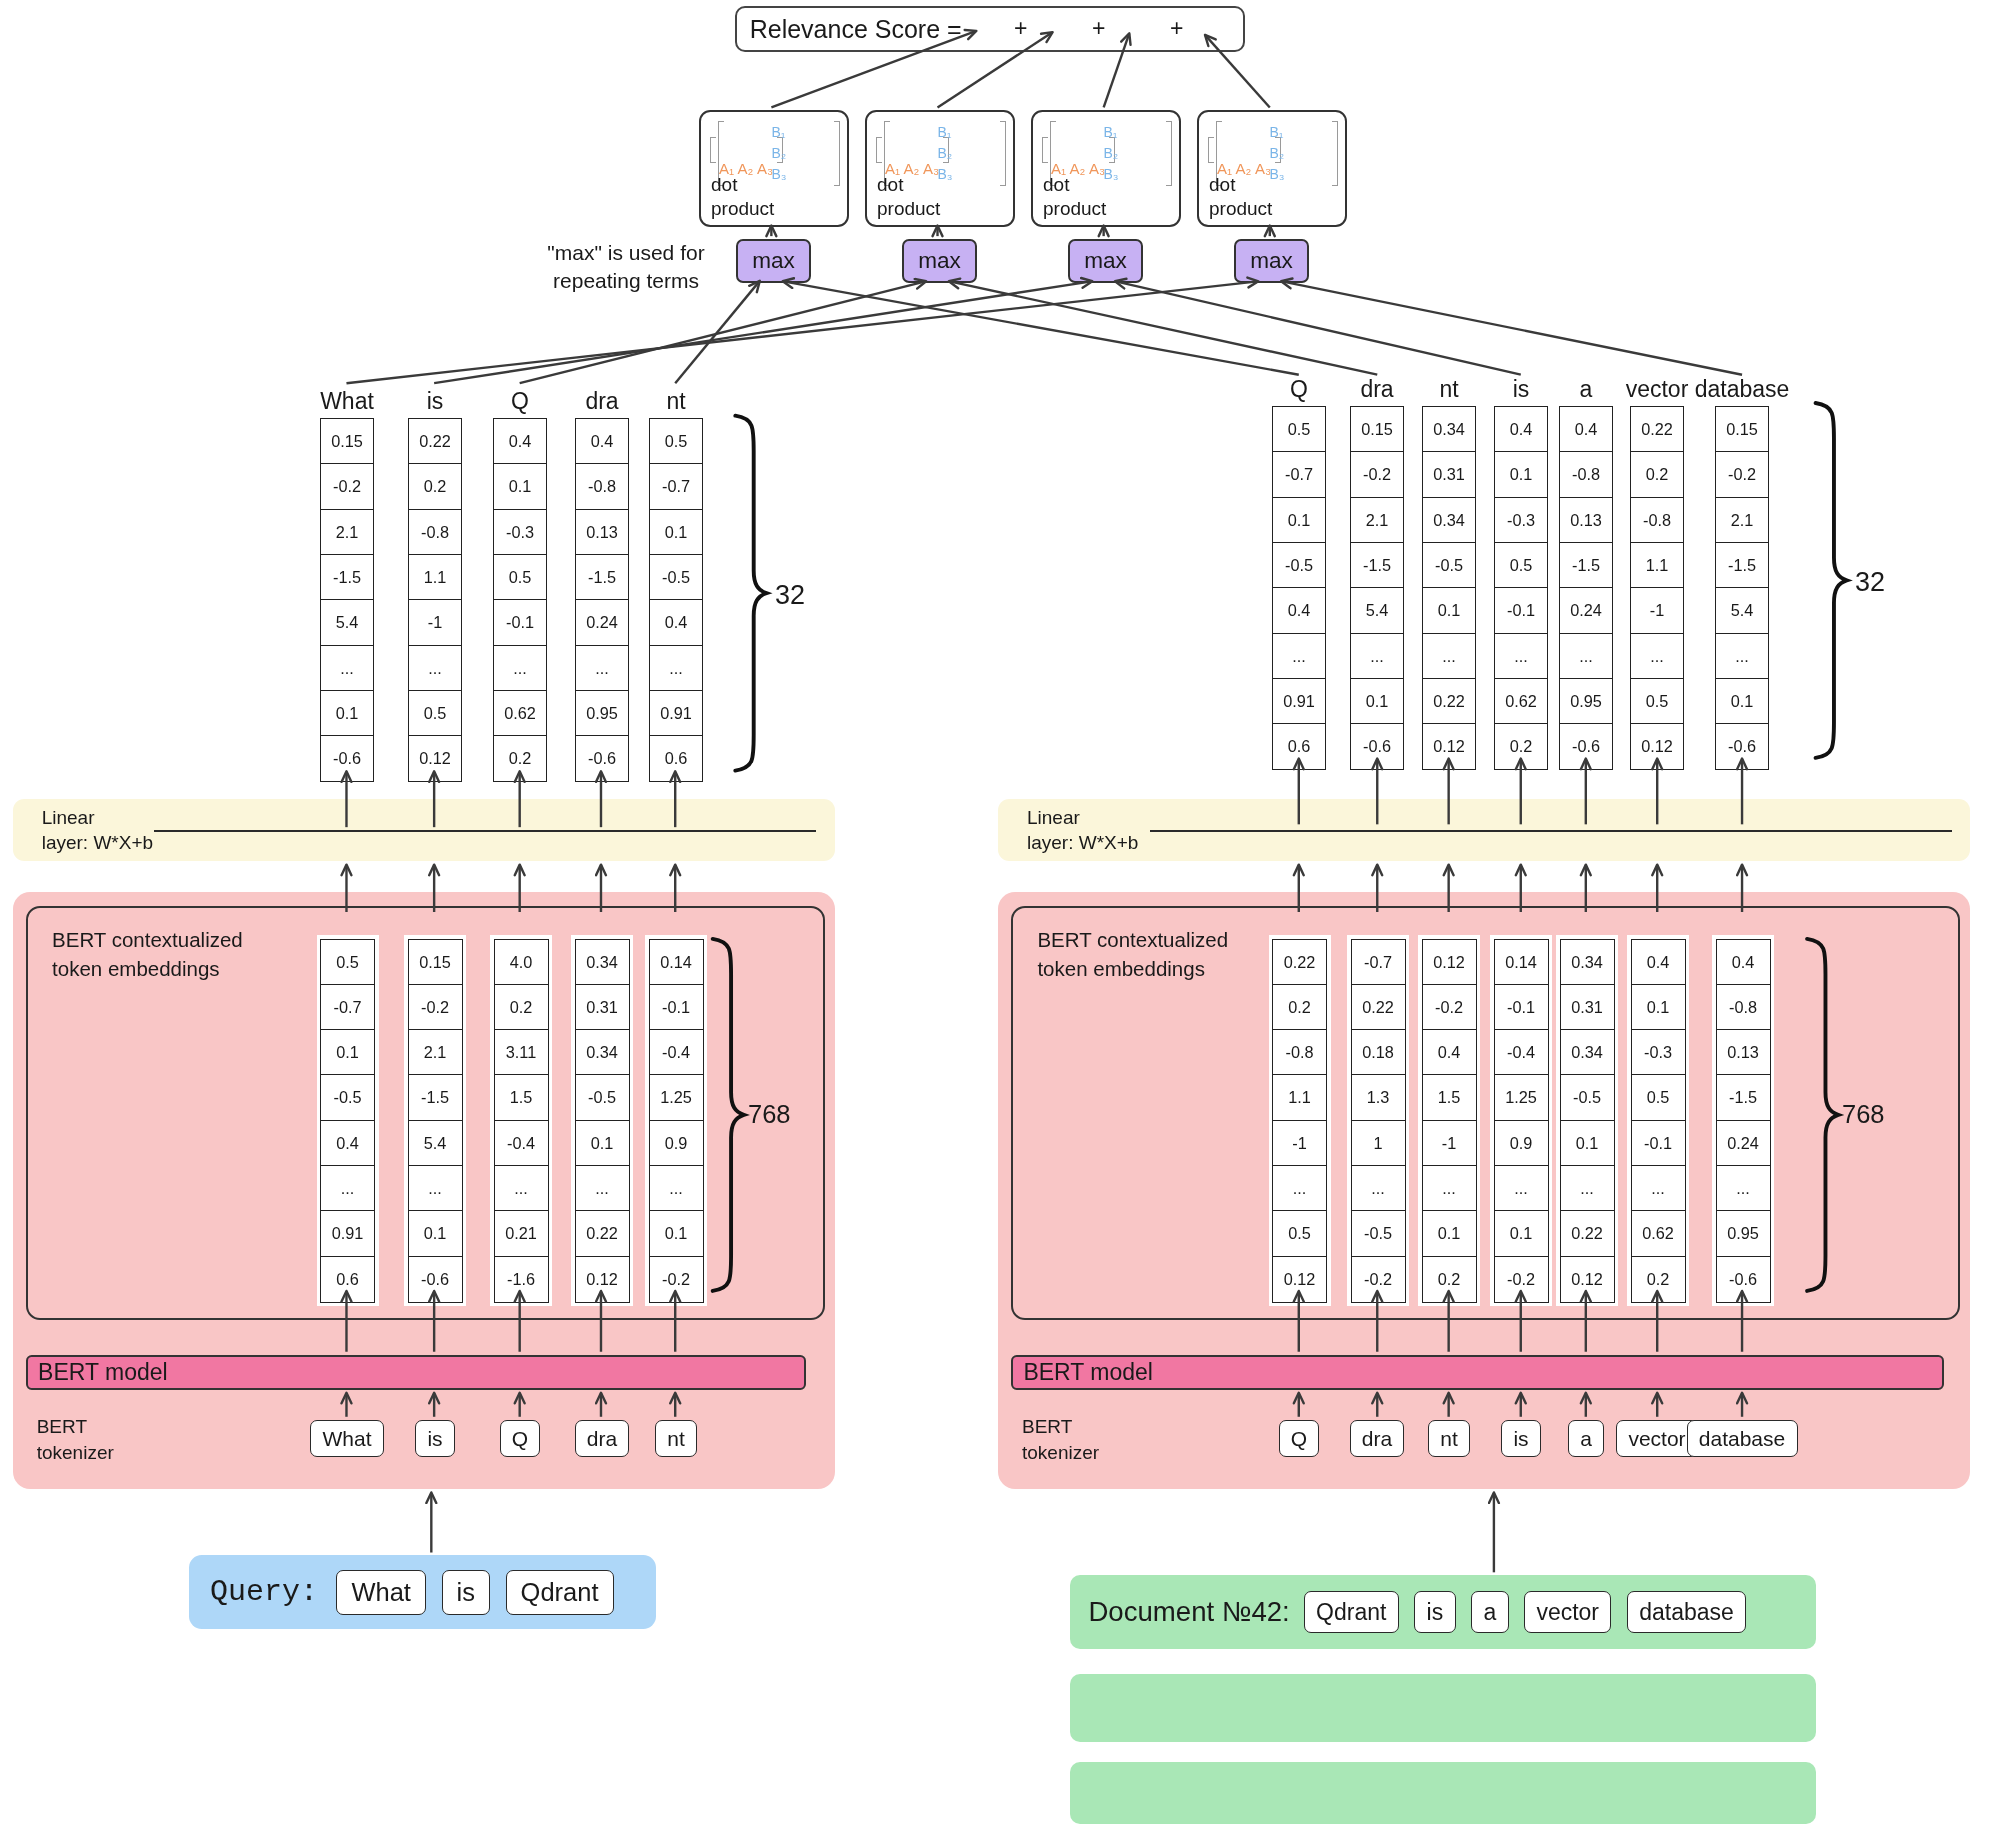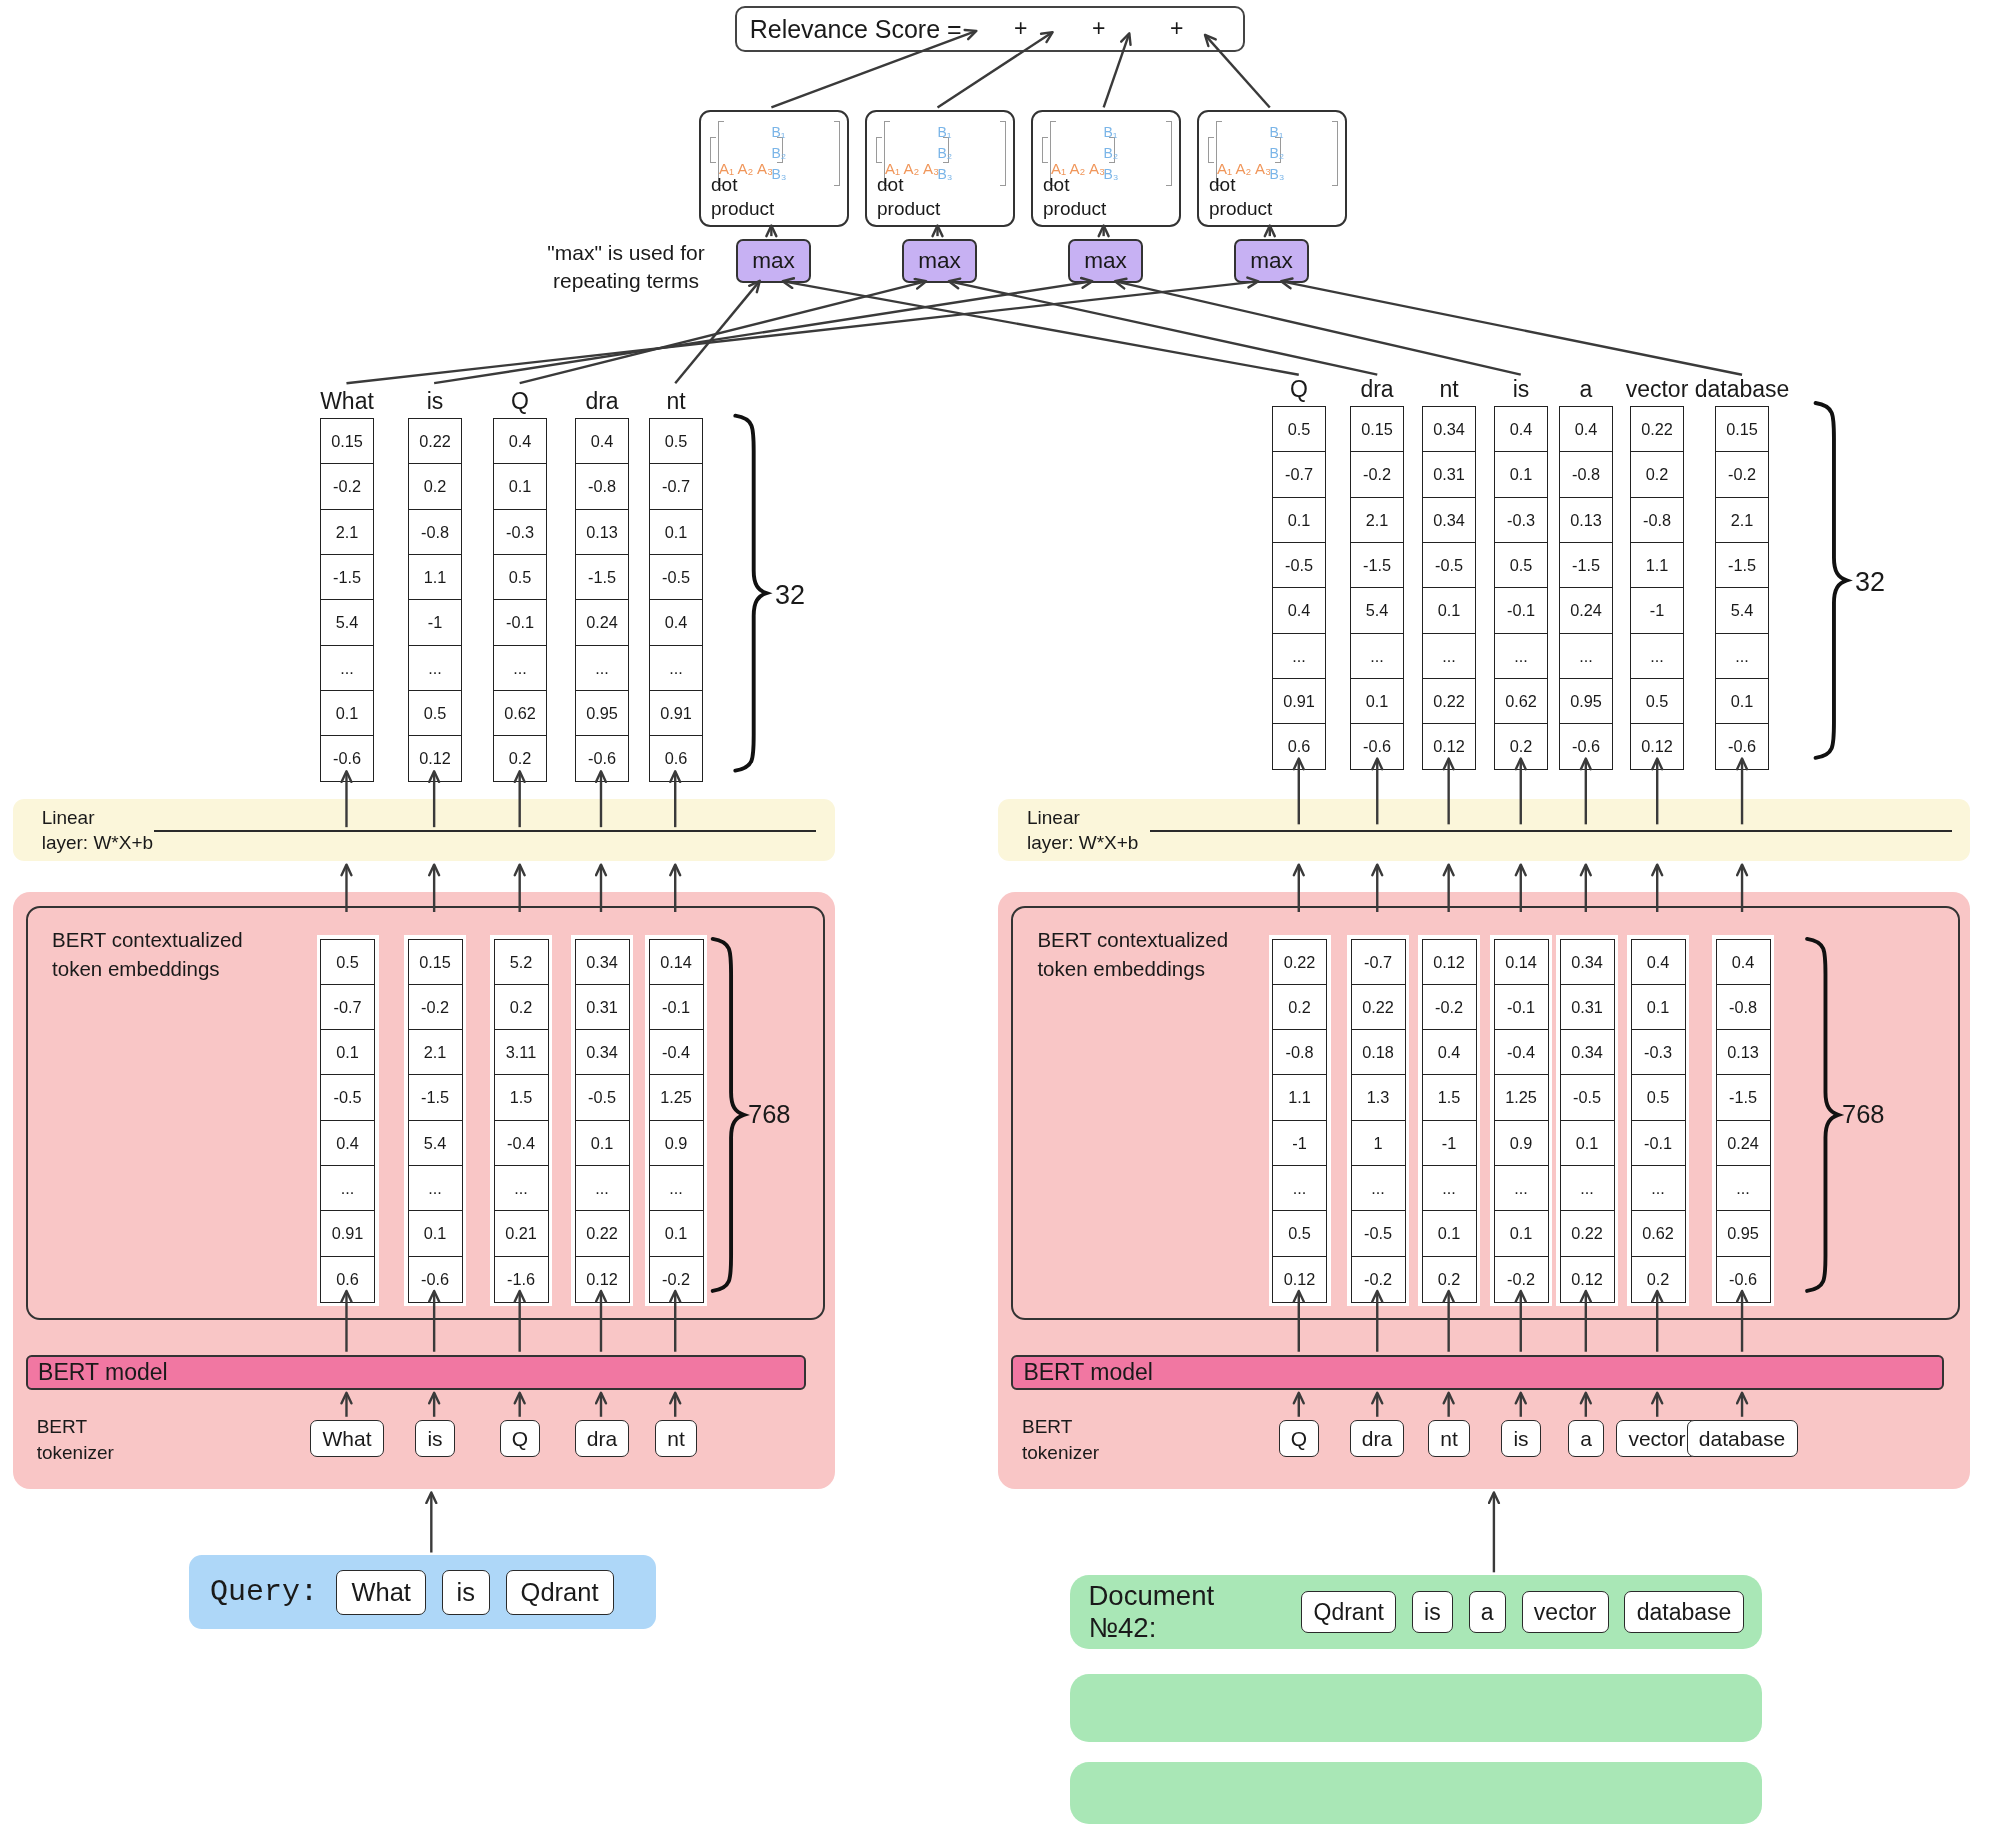--- a/index.html
+++ b/index.html
@@ -119,22 +119,22 @@
   
   .querybox {
     position:absolute; left:189px; top:1555px; width:467px; height:74px;
     background:var(--blue,#aed7f8); border-radius:12.7px; display:flex; align-items:center; gap:18.4px;
     padding:0 21px; box-sizing:border-box; z-index:5;
   }
   .q-label { font-size:30px;font-family:Liberation Mono, monospace; }
   .toklist { display:flex; align-items:center; gap:15.6px; }
   .inputtok { background:#fff; border:1.8px solid #2a2a2a; border-radius:7px; padding:7px 14px; font-size:25.5px; white-space:nowrap; }
   .docbox {
-    position:absolute; left:1070px; width:692px; background:var(--green,#a9e7b6);
-    border-radius:19px; z-index:5;
+    position:absolute; left:1070px; width:746px; background:var(--green,#a9e7b6);
+    border-radius:10px; z-index:5;
   }
   .docbox1 { top:1575px; height:74px; display:flex; align-items:center; gap:14px; padding:0 18.4px; box-sizing:border-box; }
   .doc-label { font-size:27.6px; }
   .docbox1 .inputtok { font-size:23px; padding:6.4px 11.3px; }
   .docbox2 { top:1674px; height:68px; }
   .docbox3 { top:1762px; height:62px; }
 
   
   .dim { position:absolute; font-size:27px; z-index:10; }
   .dim32l { left:775px; top:580px; }
@@ -576,21 +576,21 @@
       <div class="cell">0.15</div>
       <div class="cell">-0.2</div>
       <div class="cell">2.1</div>
       <div class="cell">-1.5</div>
       <div class="cell">5.4</div>
       <div class="cell">...</div>
       <div class="cell">0.1</div>
       <div class="cell">-0.6</div>
     </div>
       <div class="wcol">
-      <div class="cell">5.2</div>
+      <div class="cell">4.0</div>
       <div class="cell">0.2</div>
       <div class="cell">3.11</div>
       <div class="cell">1.5</div>
       <div class="cell">-0.4</div>
       <div class="cell">...</div>
       <div class="cell">0.21</div>
       <div class="cell">-1.6</div>
     </div>
       <div class="wcol">
       <div class="cell">0.34</div>

